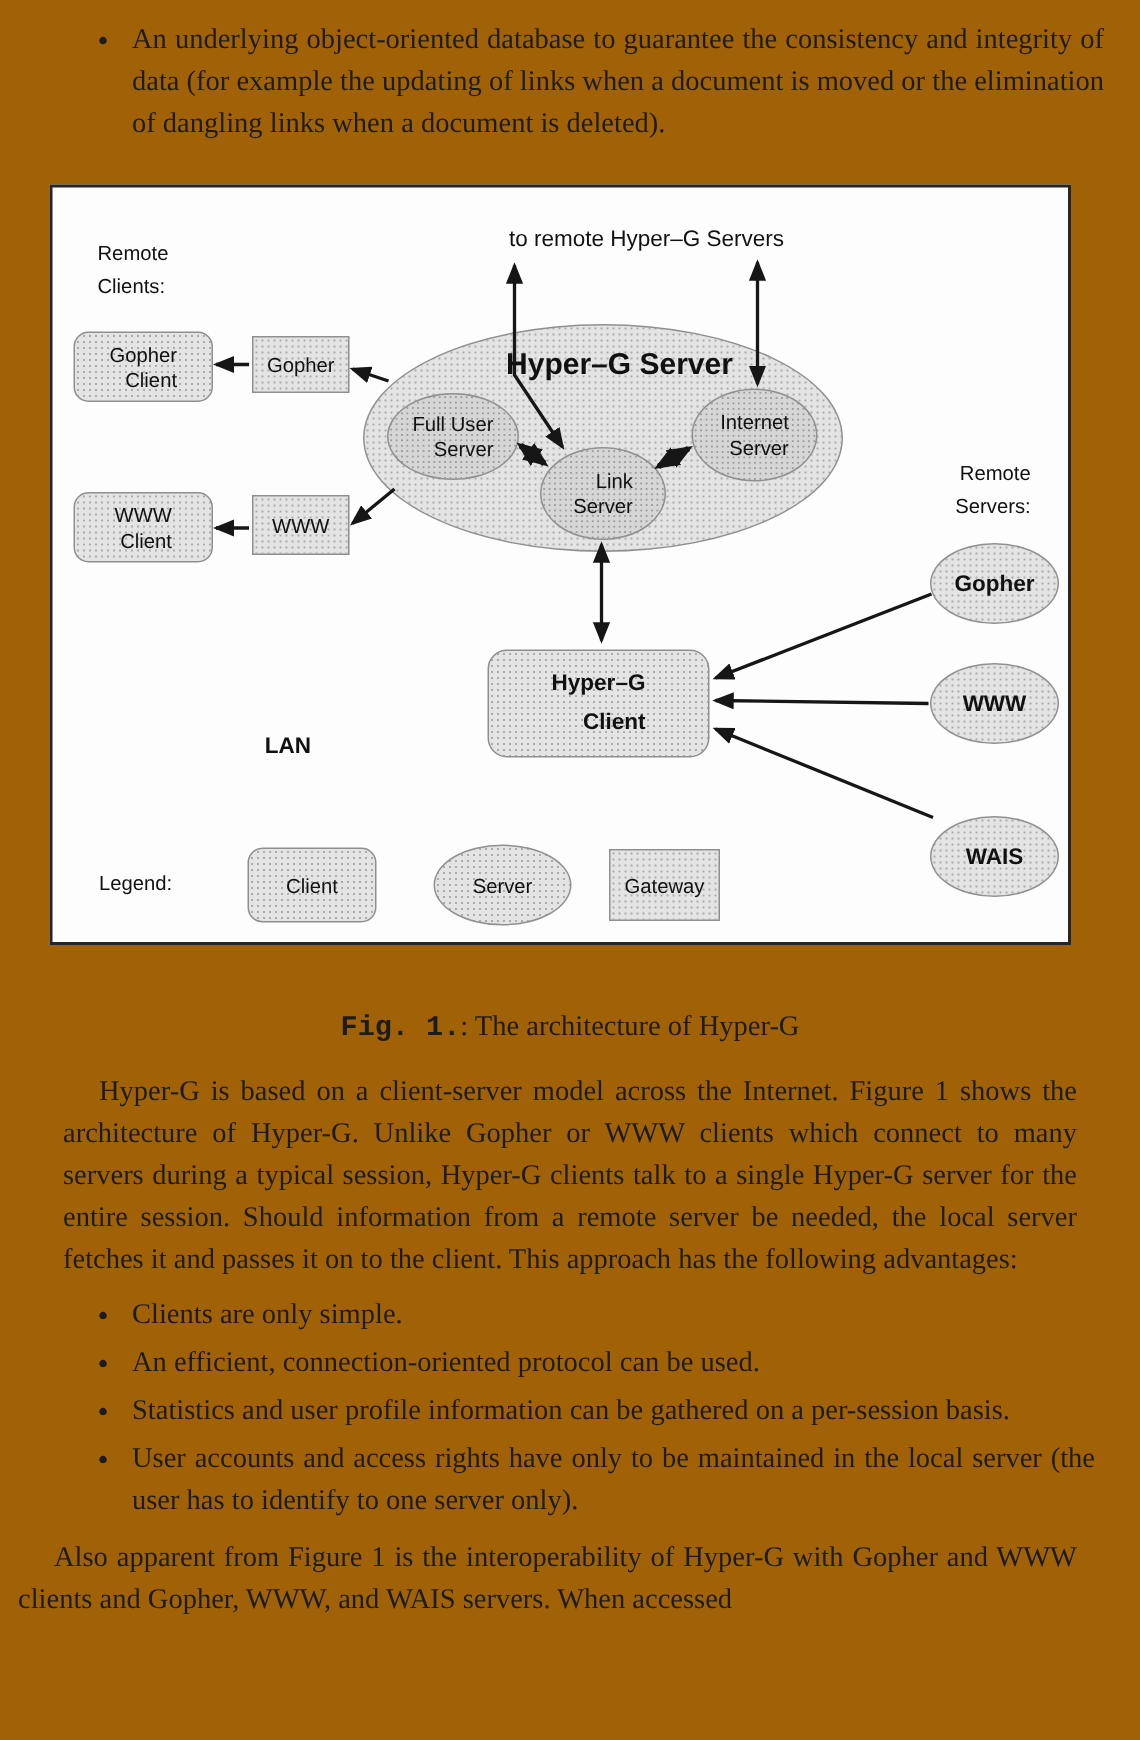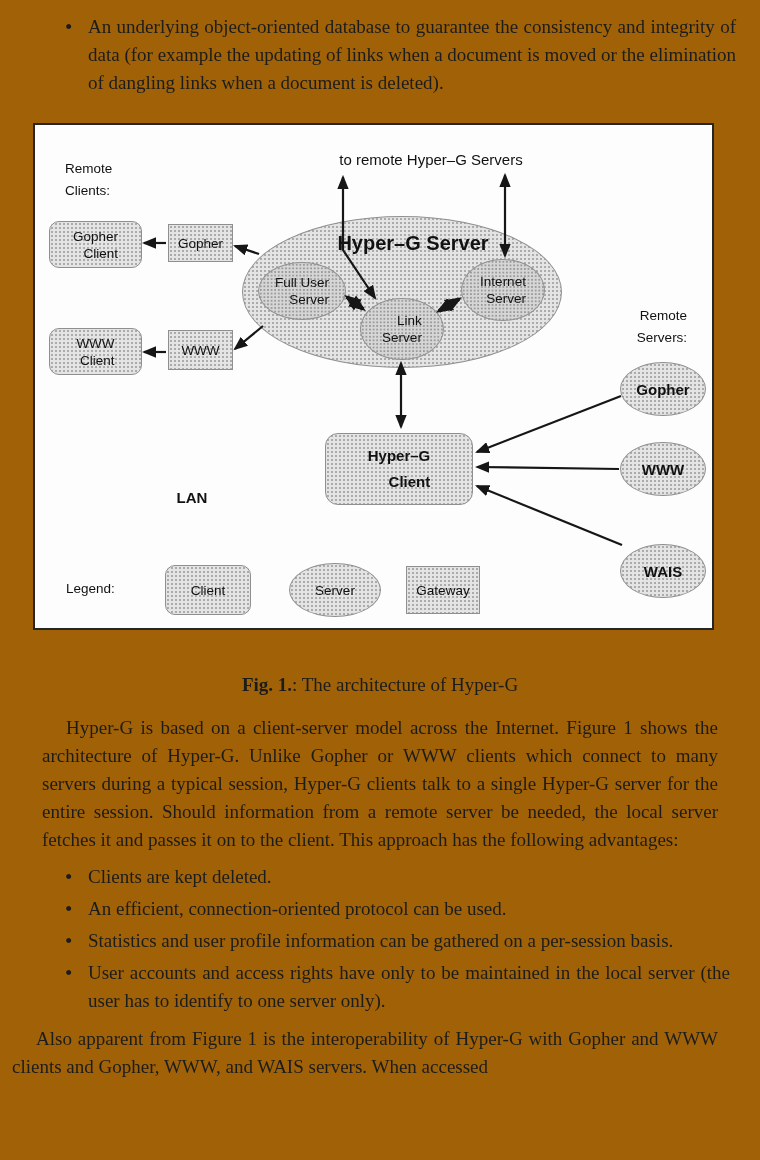--- a/index.html
+++ b/index.html
@@ -17,21 +17,21 @@
   ul.blist{ list-style:none; margin:0; padding:0 30px 0 88px; }
   ul.blist li{ position:relative; margin-bottom:4px; text-align:justify; }
   ul.blist li::before{
     content:"\2022";
     position:absolute; left:-23px; top:0;
     font-size:21px;
   }
   .intro{ padding-top:13px; }
   
   .caption{ margin-top:41px; text-align:center; }
-  .caption .capbold{ font-weight:bold; }
+  .caption .capbold{ font-weight:bold;font-family:Liberation Mono, monospace; }
   
   .figure{
     position:relative;
     box-sizing:border-box;
     margin:26px 0 0 33px;
     width:681px;height:507px;
     border:2px solid #262626;
     background:#fdfdfd;
     font-family:"Liberation Sans", sans-serif;
     font-size:13.5px;line-height:17px;
@@ -138,21 +138,21 @@
     </svg>
   </div>
 
   <div class="caption">
     <span class="capbold">Fig. 1.</span><span>: The architecture of Hyper-G</span>
   </div>
 
   <p class="para indent" style="margin-top:15px;">Hyper-G is based on a client-server model across the Internet. Figure 1 shows the architecture of Hyper-G. Unlike Gopher or WWW clients which connect to many servers during a typical session, Hyper-G clients talk to a single Hyper-G server for the entire session. Should information from a remote server be needed, the local server fetches it and passes it on to the client. This approach has the following advantages:</p>
 
   <ul class="blist" style="margin-top:9px;">
-    <li>Clients are kept deleted.</li>
+    <li>Clients are only simple.</li>
     <li>An efficient, connection-oriented protocol can be used.</li>
     <li>Statistics and user profile information can be gathered on a per-session basis.</li>
     <li>User accounts and access rights have only to be maintained in the local server (the user has to identify to one server only).</li>
   </ul>
 
   <p class="para indent" style="margin-top:10px;margin-left:12px;">Also apparent from Figure 1 is the interoperability of Hyper-G with Gopher and WWW clients and Gopher, WWW, and WAIS servers. When accessed</p>
 
 </div>
 
 </body></html>

